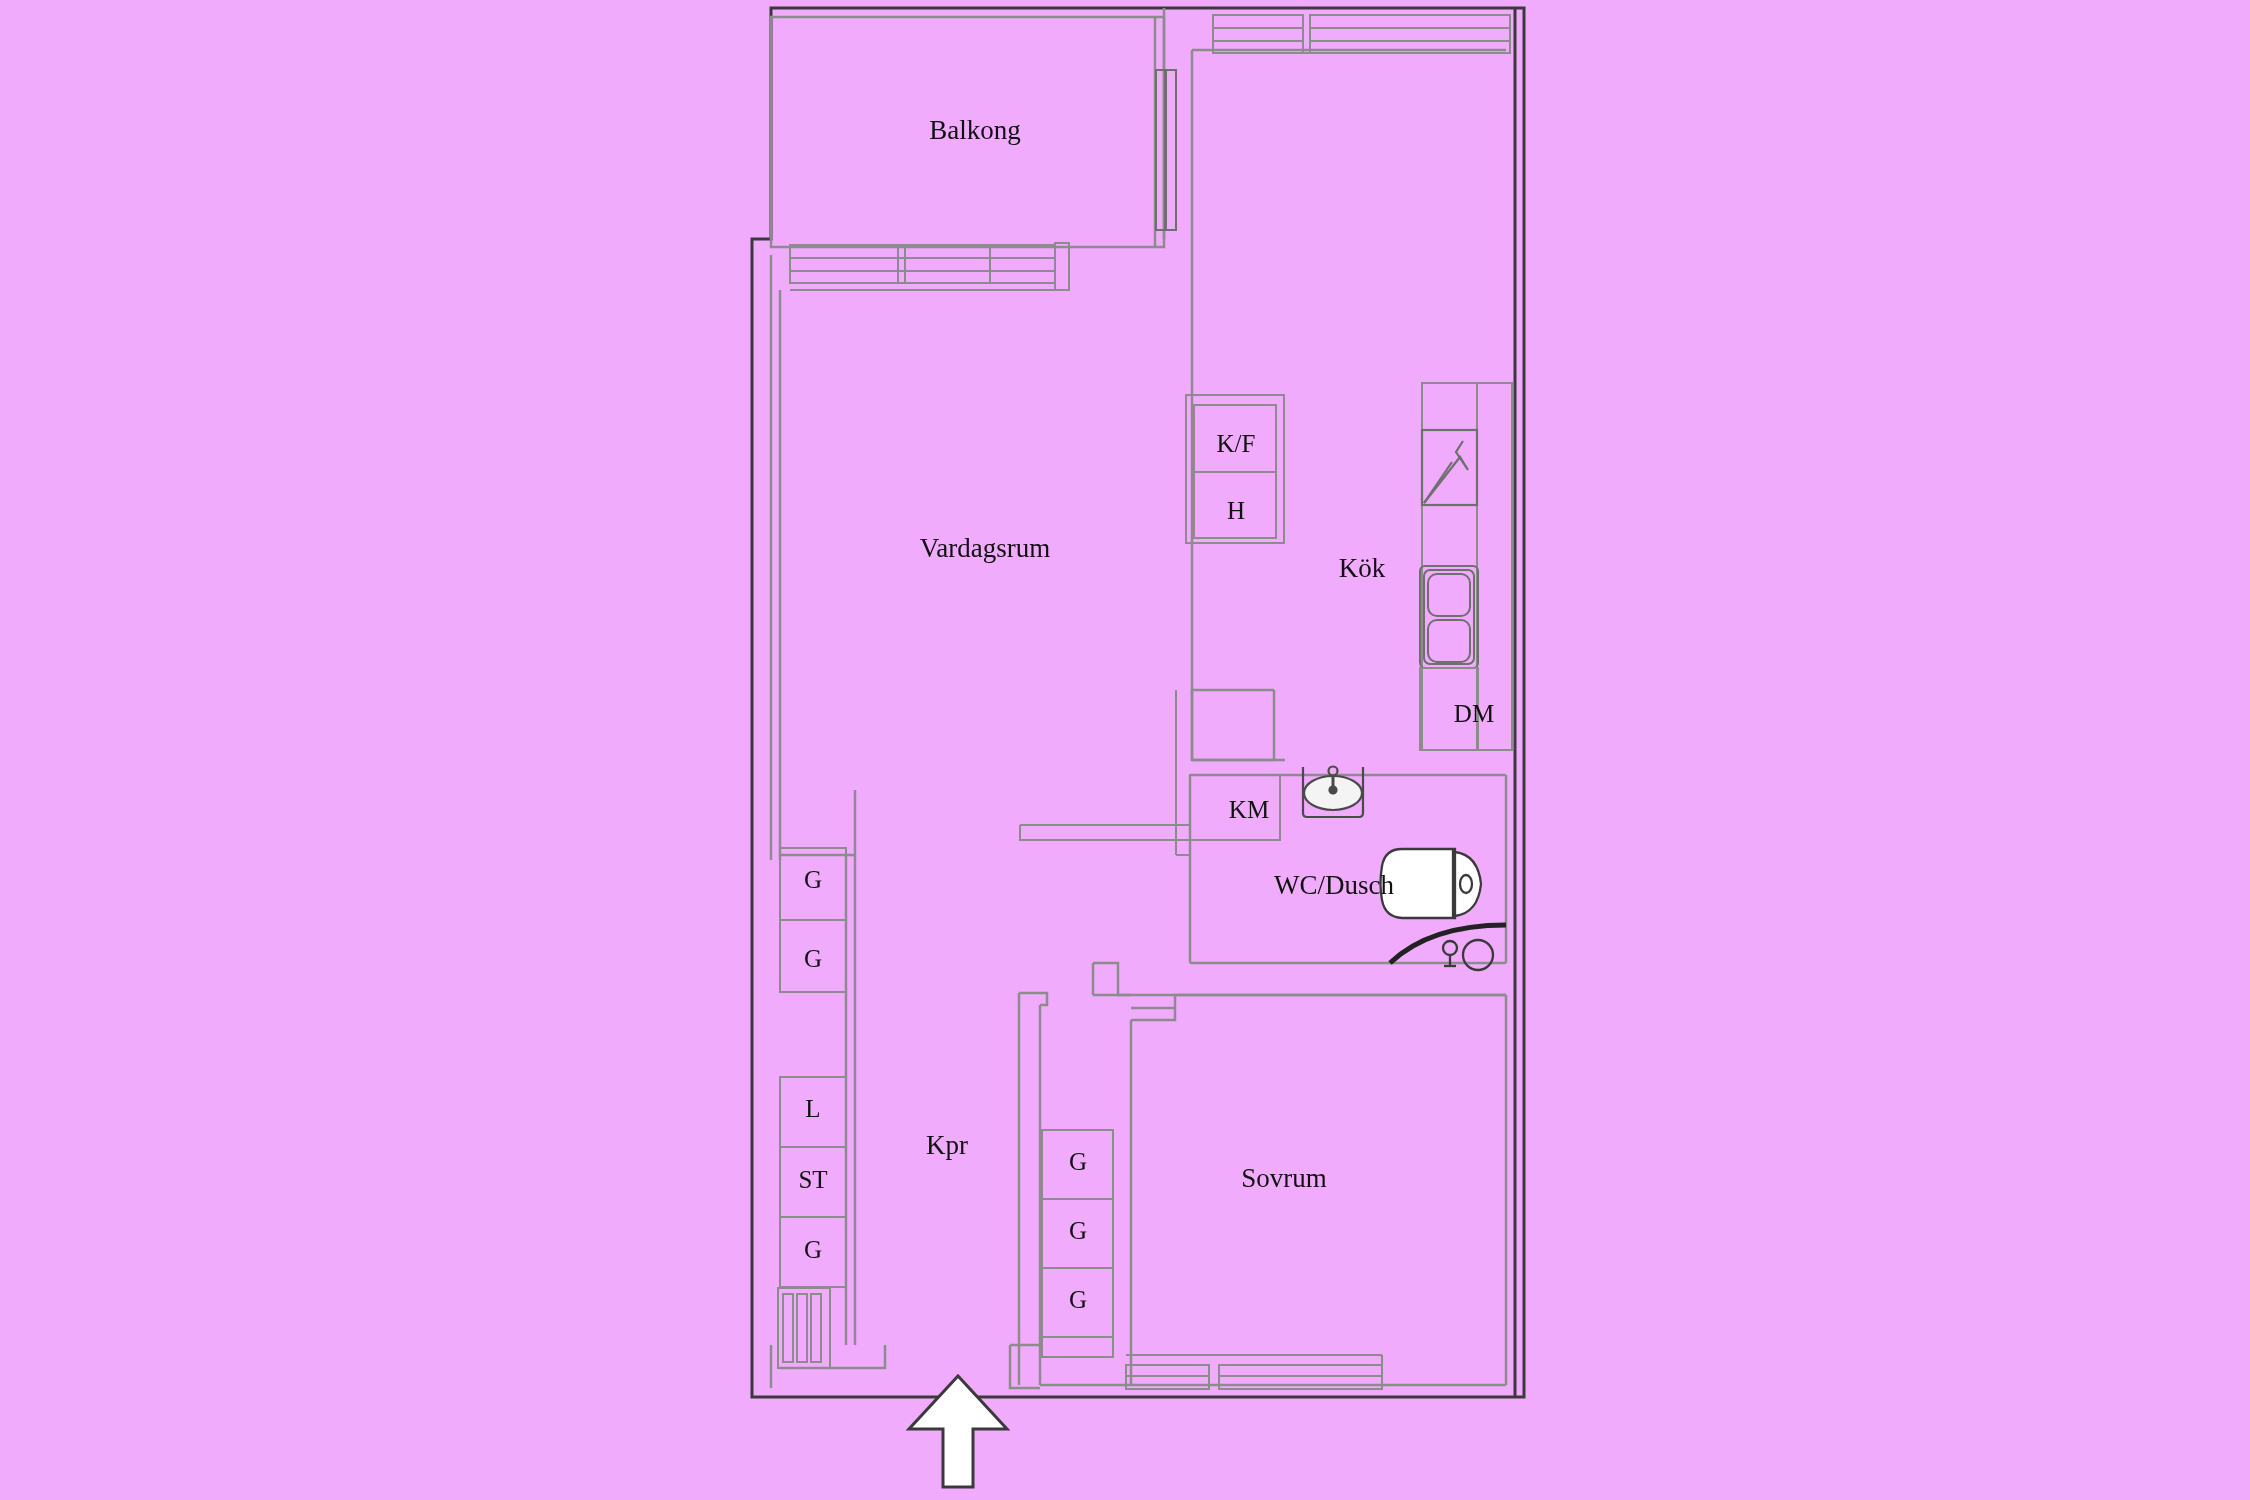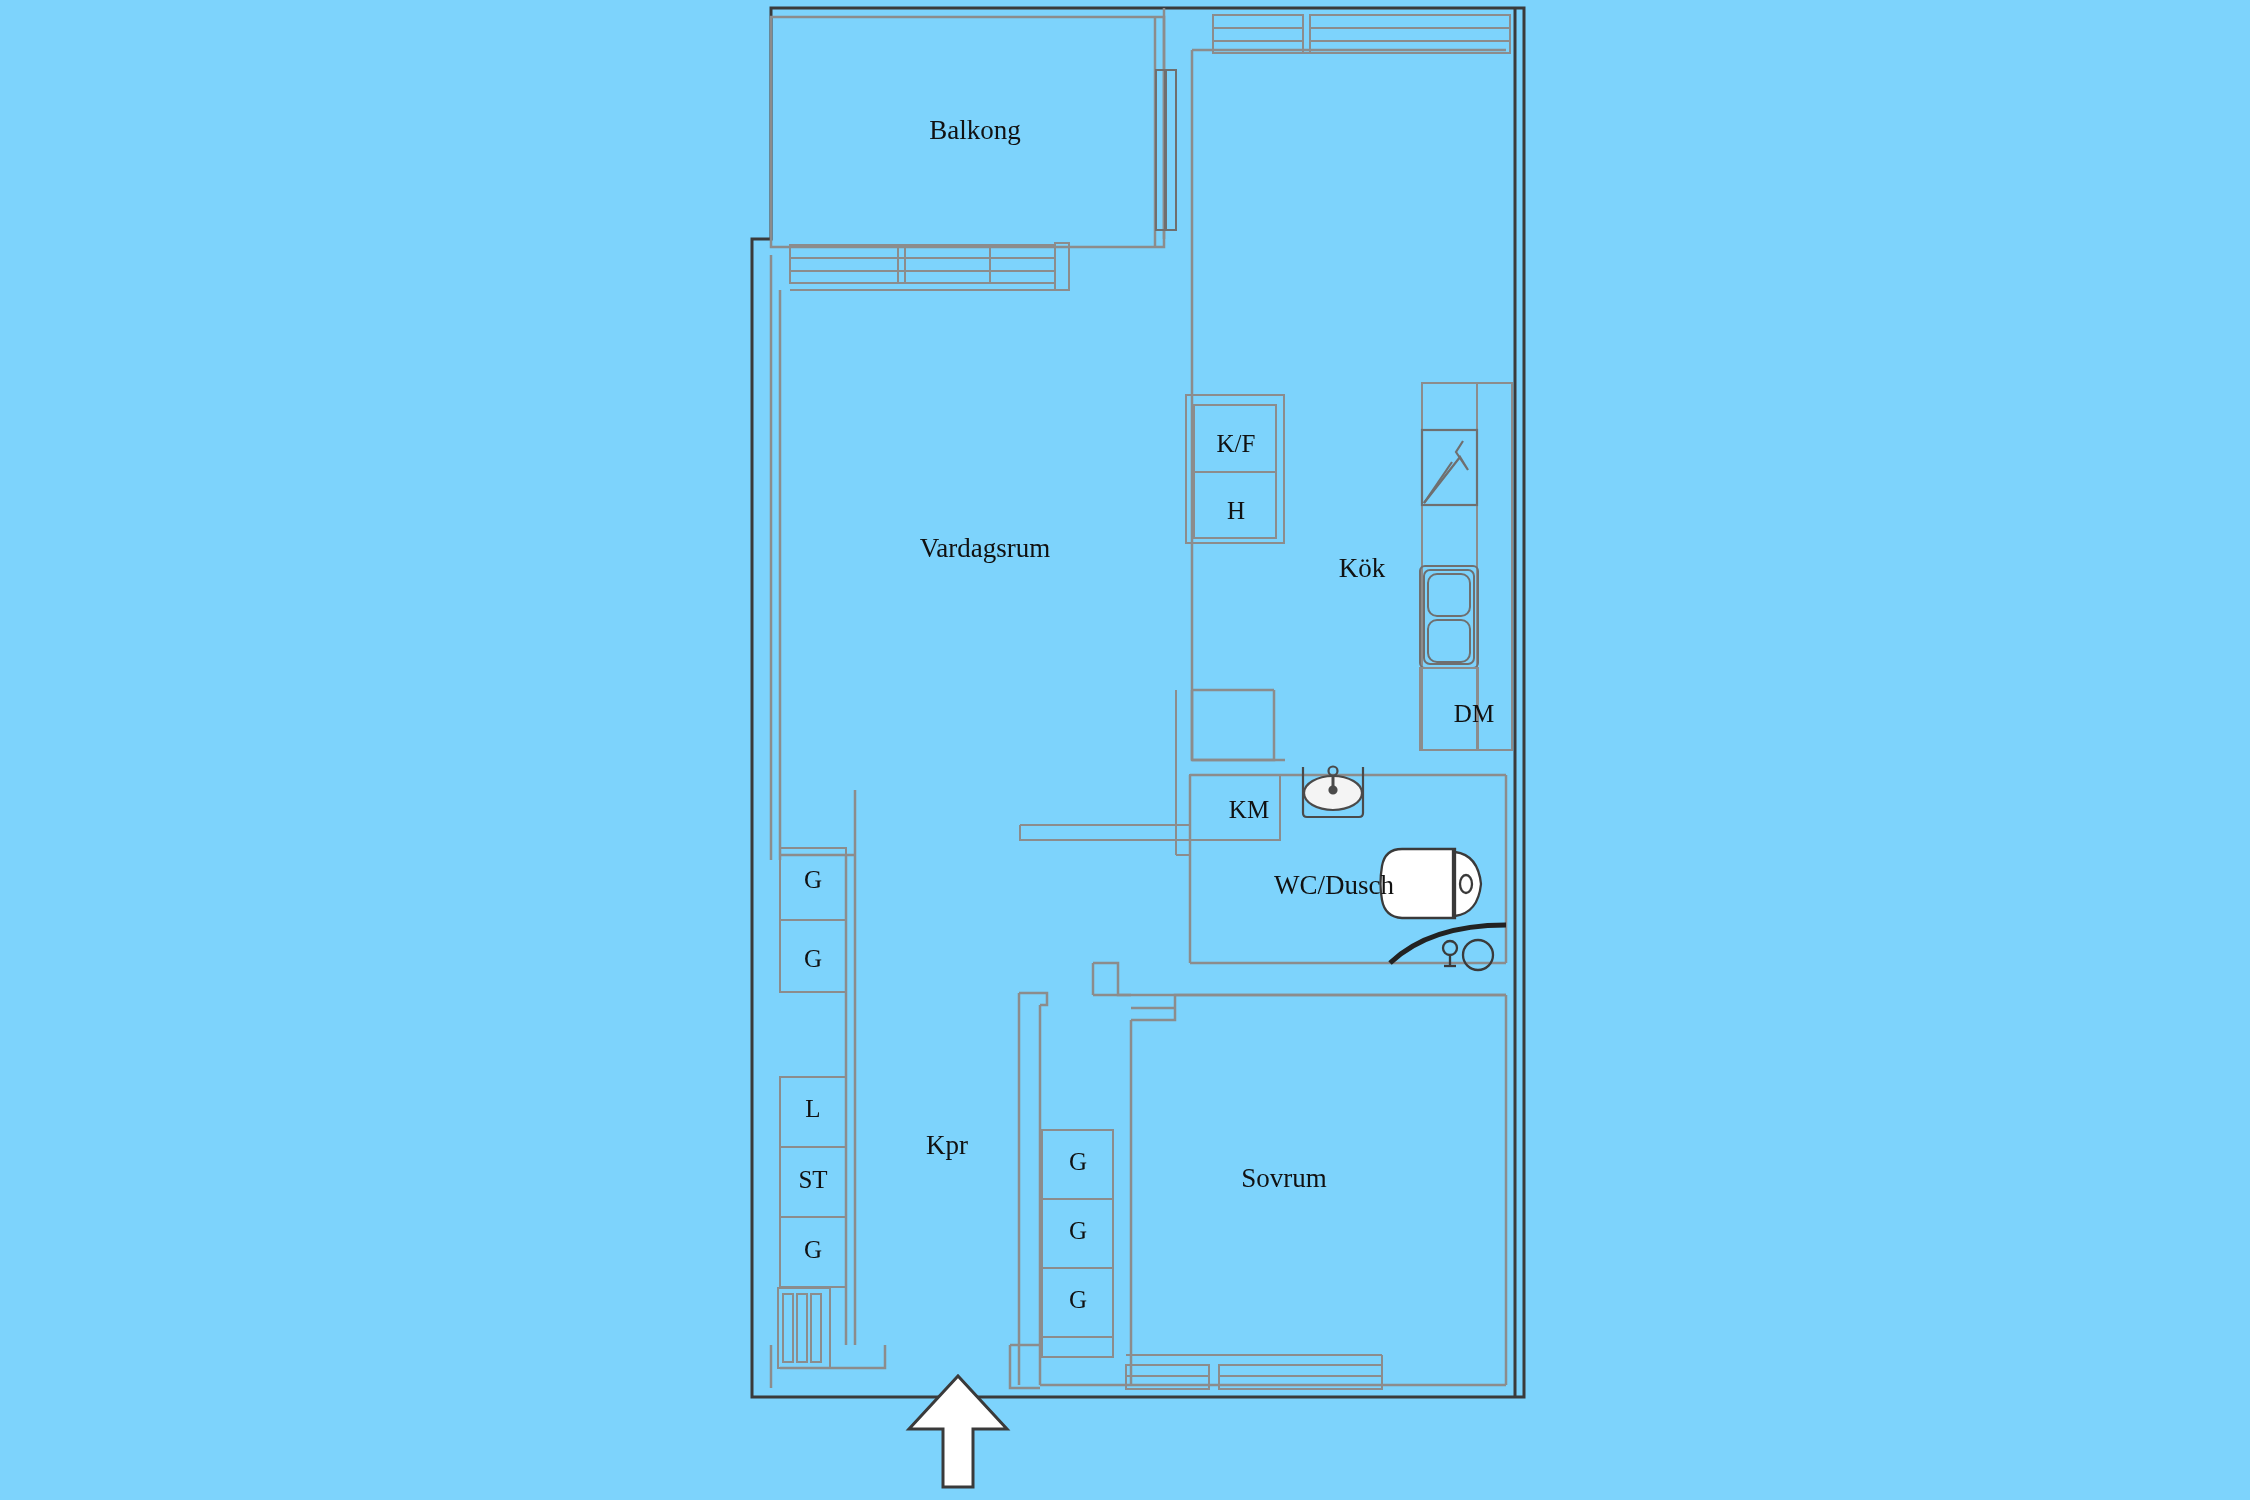--- a/index.html
+++ b/index.html
@@ -1,18 +1,18 @@
 <!DOCTYPE html>
 <html><head>
 <meta charset="utf-8">
 <style>
   html,body{margin:0;padding:0;background:#ffffff;}
   body{width:2250px;height:1500px;overflow:hidden;
        font-family:"Liberation Serif","DejaVu Serif",serif;}
-  #stage{position:relative;width:2250px;height:1500px;background:#7dd3fc;}
+  #stage{position:relative;width:2250px;height:1500px;background:#f0abfc;}
   svg{display:block;}
   .lbl{font-family:"Liberation Serif","DejaVu Serif",serif;fill:#111;
        text-anchor:middle;dominant-baseline:middle;}
   .lbl-room{font-size:27px;}
   .lbl-unit{font-size:25px;}
 </style>
 </head>
 <body>
 
 <div id="stage">

